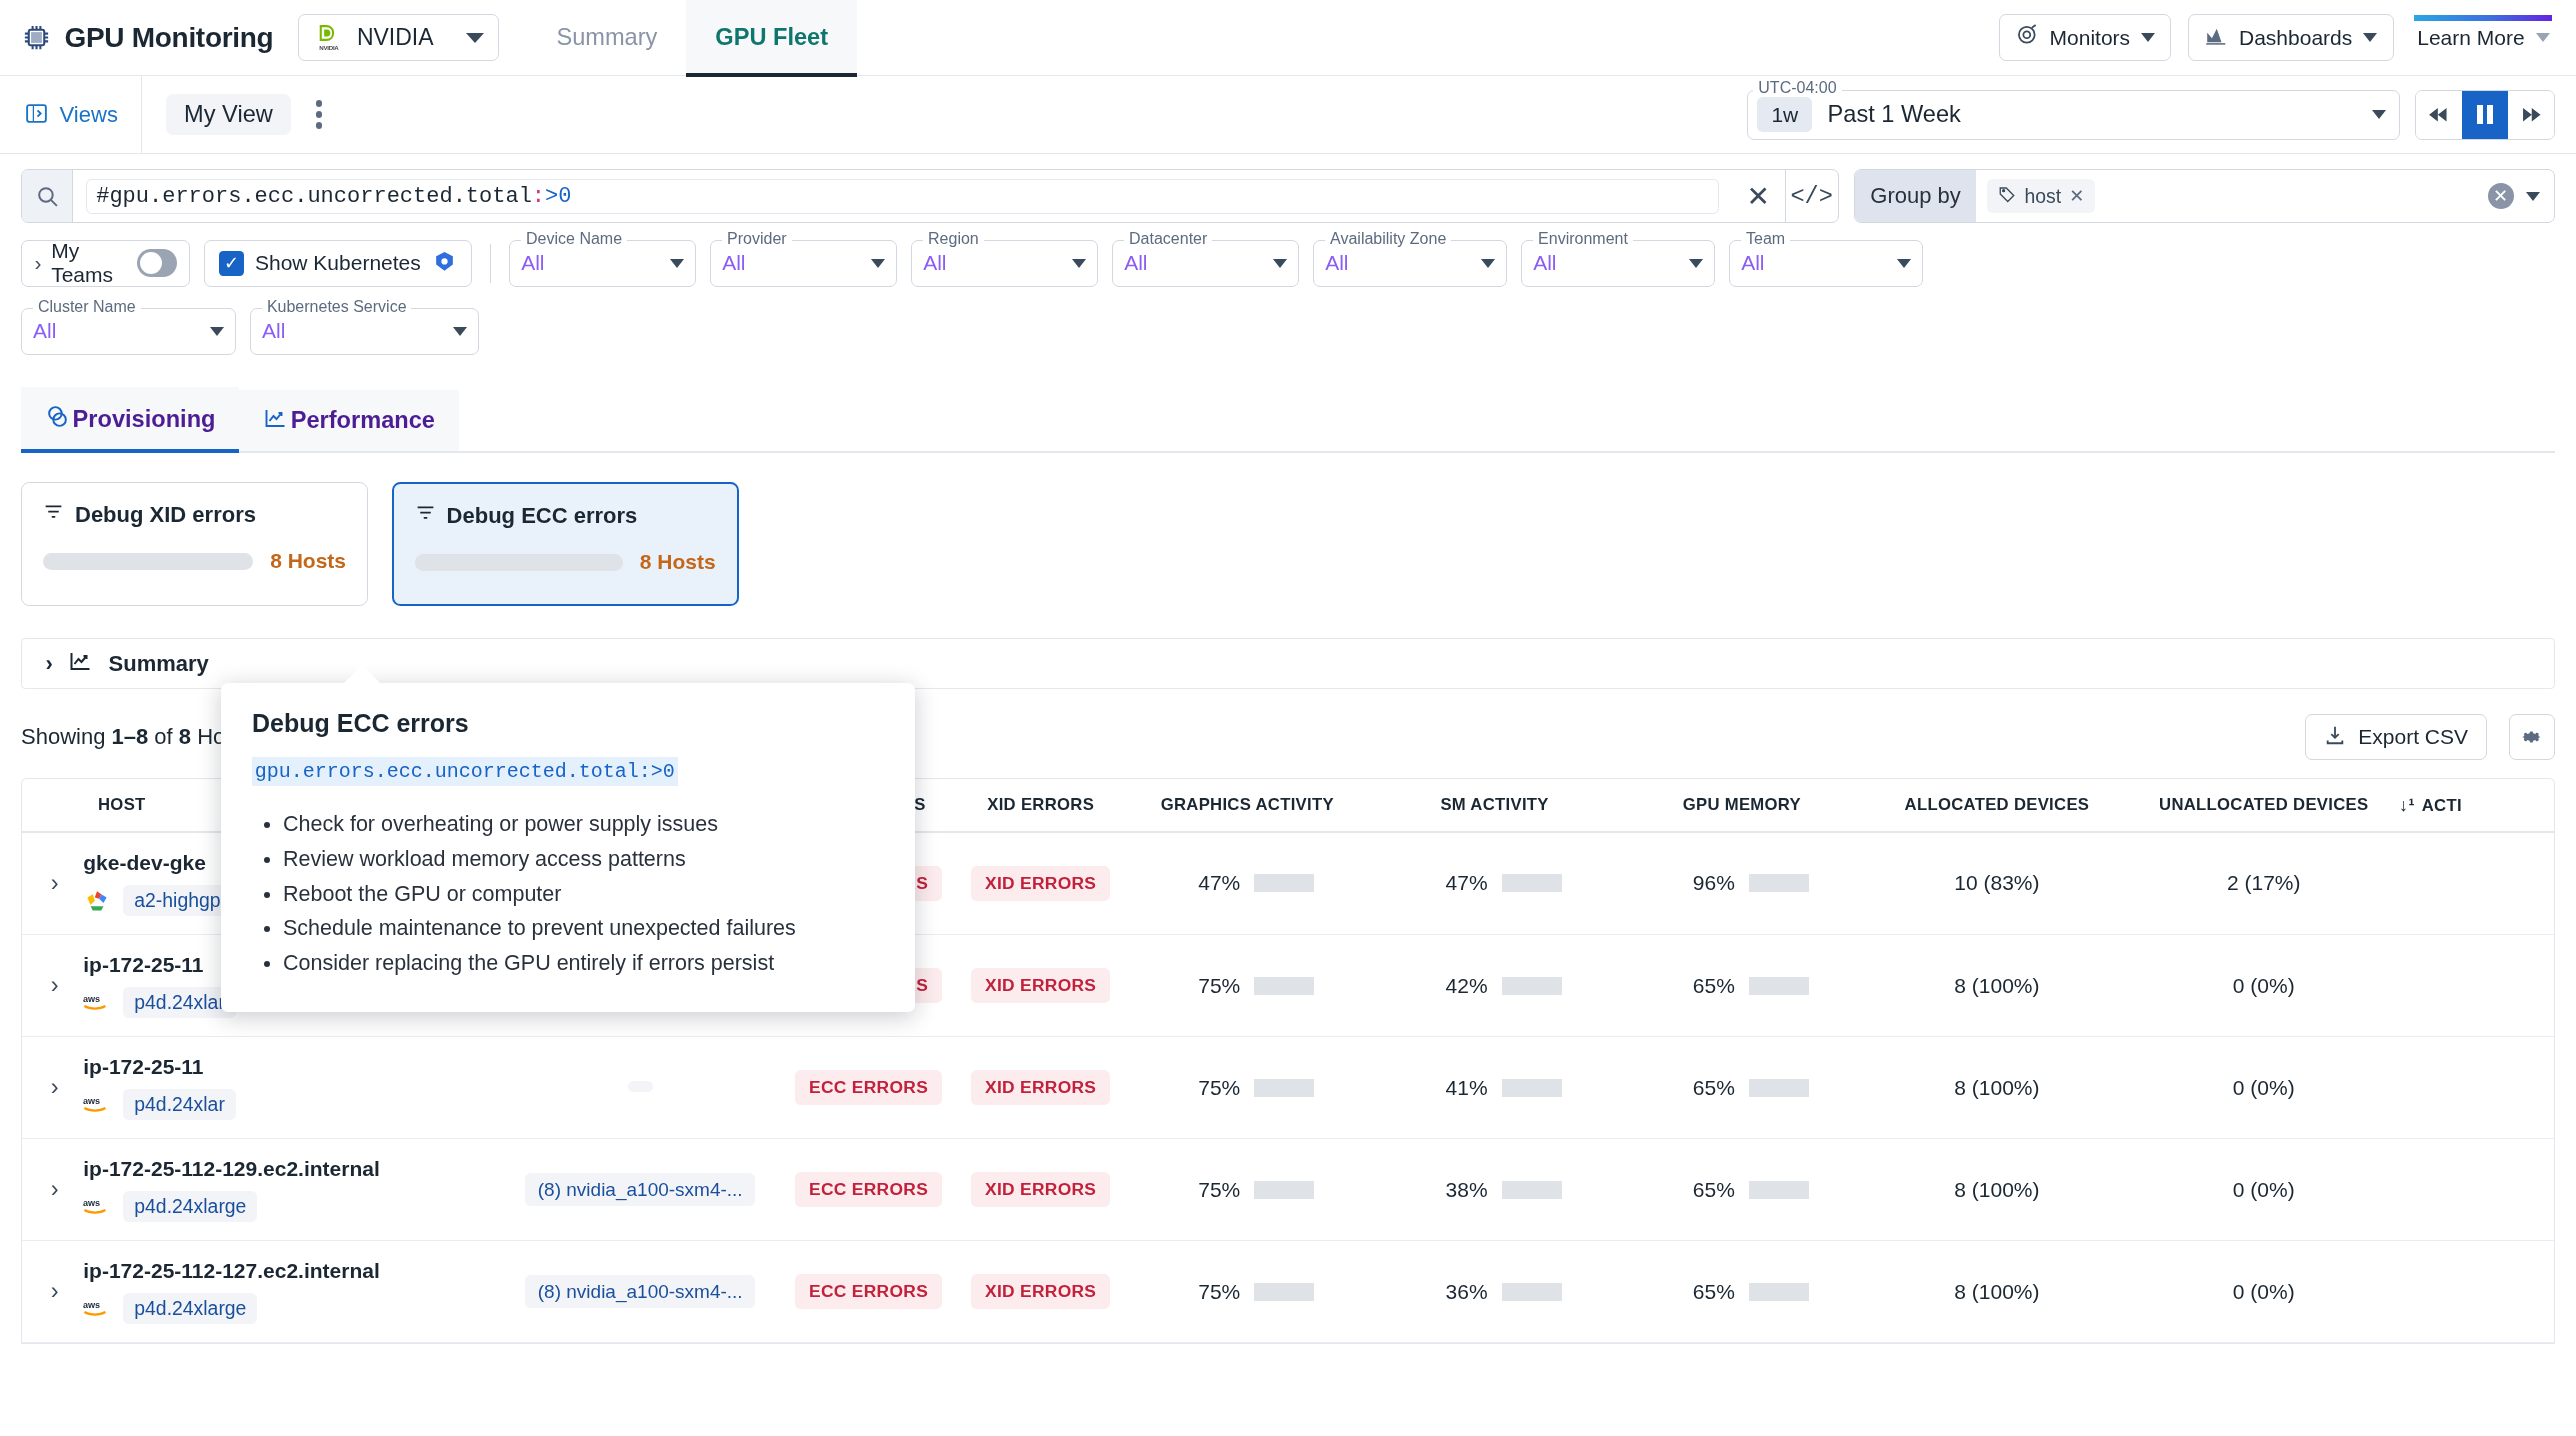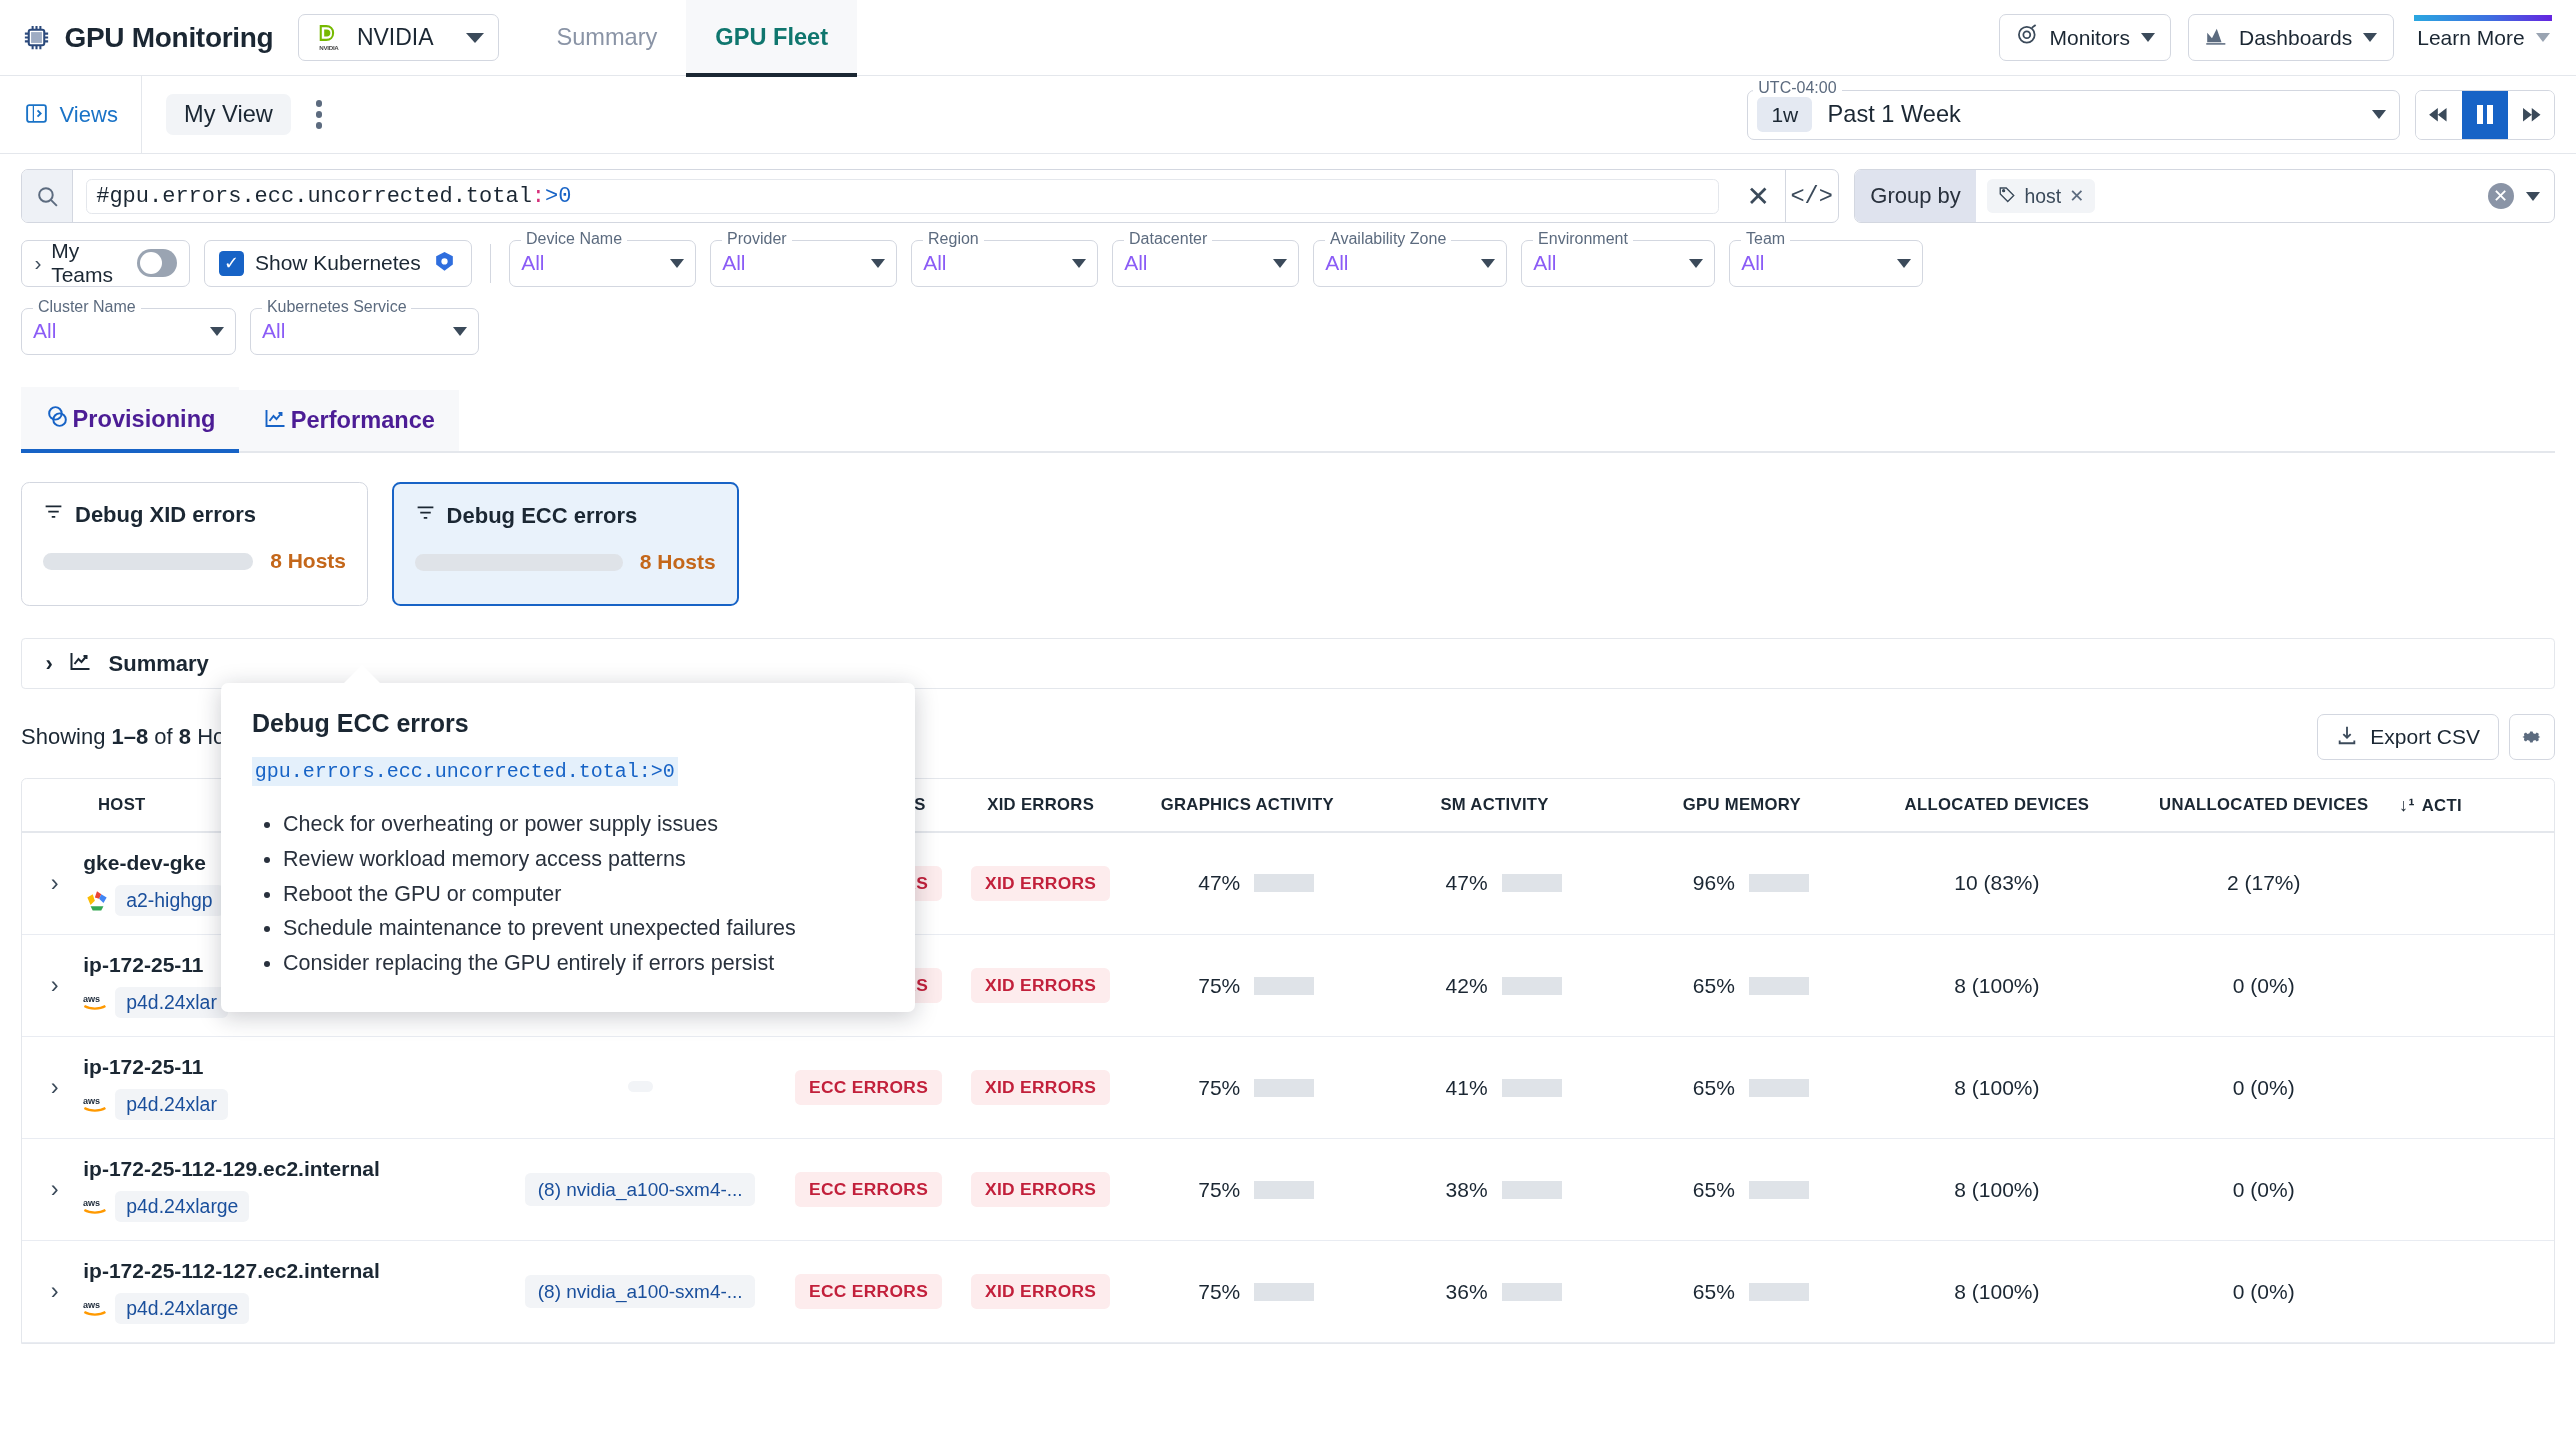--- a/index.html
+++ b/index.html
@@ -161,21 +161,21 @@
   
   .summary-acc {
     margin: 32px 21px 0 21px; height:51px; border:1.4px solid #e4e7ec; border-radius:4.2px; background:#fff;
     display:flex; align-items:center; gap:15.3px; padding:0 23.6px; font-size:22px; font-weight:700;
   }
 
   
   .showing-row { display:flex; align-items:center; padding: 25px 21px 0 21px; }
   .showing-text { font-size:22px; color:#1b2733; }
   .showing-text b { font-weight:700; }
-  .showing-right { margin-left:auto; display:flex; align-items:center; gap:10px; }
+  .showing-right { margin-left:auto; display:flex; align-items:center; gap:22px; }
   .csv-btn {
     height:46px; border:1.4px solid #d3d7e0; border-radius:7px; background:#fff;
     display:flex;align-items:center;gap:12.5px; padding:0 18px; font-size:21px; color:#1b2733;
   }
   .gear-btn { width:46px;height:46px;border:1.4px solid #d3d7e0;border-radius:7px;background:#fff;display:flex;align-items:center;justify-content:center; }
 
   
   .table-wrap { margin: 18px 21px 0 21px; border:1.4px solid #e4e7ec; border-radius:5.6px 5.6px 0 0; overflow:hidden; background:#fff; }
   table { width:100%; border-collapse:collapse; table-layout:fixed; }
   thead th {
@@ -191,21 +191,21 @@
   .th-unalloc { text-align:center; width:243px; position:relative; }
   .th-acti { text-align:left; width:139px; }
   .sort-ic { display:inline-block; margin-right:7px; font-size:18px; }
 
   tbody td { border-bottom:1.4px solid #e9ecf2; padding: 18px 0; vertical-align:middle; }
   .cell-host { padding-left: 21px !important; }
   .host-flex { display:flex; align-items:center; gap:16.7px; }
   .chev { font-size:23.6px; color:#3b4a5a; width:23.6px; text-align:center; }
   .host-col { display:flex; flex-direction:column; gap:9.7px; }
   .host-name { font-size:21px; font-weight:700; color:#1b2733; }
-  .host-sub { display:flex; align-items:center; gap:4px; }
+  .host-sub { display:flex; align-items:center; gap:12px; }
   .cloud-ic { width:28px;height:28px;flex:0 0 28px; display:flex;align-items:center;justify-content:center; }
   .host-tag { background:#f2f4f7; border-radius:5.6px; padding:4.2px 11px; font-size:19.4px; color:#1a4f9c; }
   .dev-tag { background:#f2f4f7; border-radius:5.6px; padding:5.6px 12.5px; font-size:19px; color:#1a4f9c; display:inline-block; }
   .err-badge { background:#fdeced; color:#c2203b; font-size:17.4px; font-weight:700; letter-spacing:0.3px; border-radius:5.6px; padding:7px 14px; display:inline-block; }
   .pct-cell { display:flex; align-items:center; justify-content:center; gap:14px; }
   .pct-num { font-size:21px; color:#1b2733; min-width:60px; text-align:right; }
   .mini-track { width:60px; height:18px; background:#dfe3e8; }
   .mini-fill { height:100%; background:#3b96e8; }
   .num-cell { text-align:center; font-size:21px; color:#1b2733; }
 

